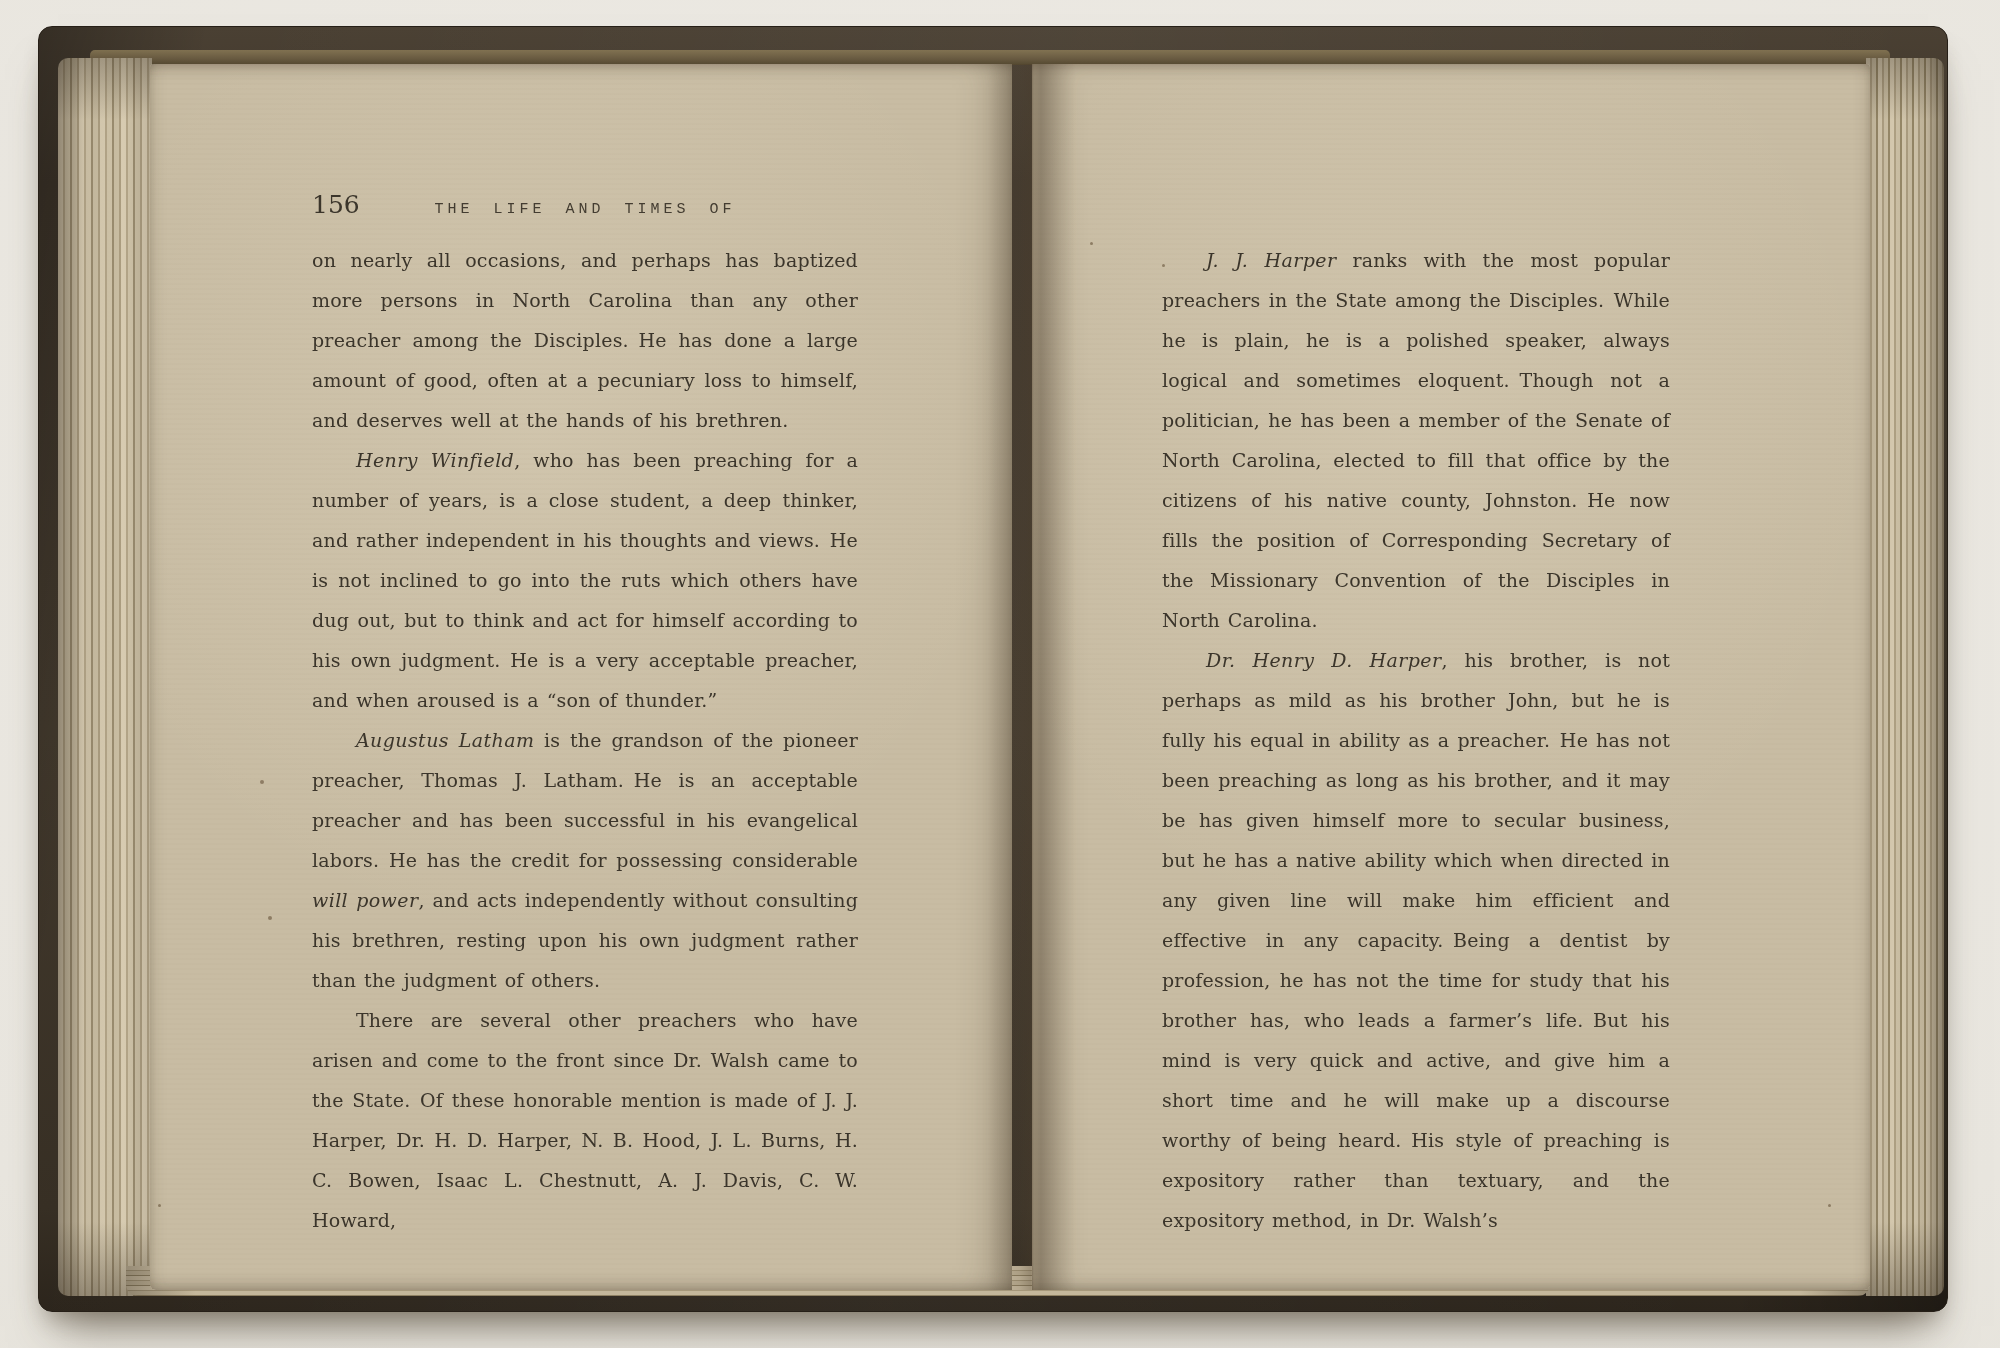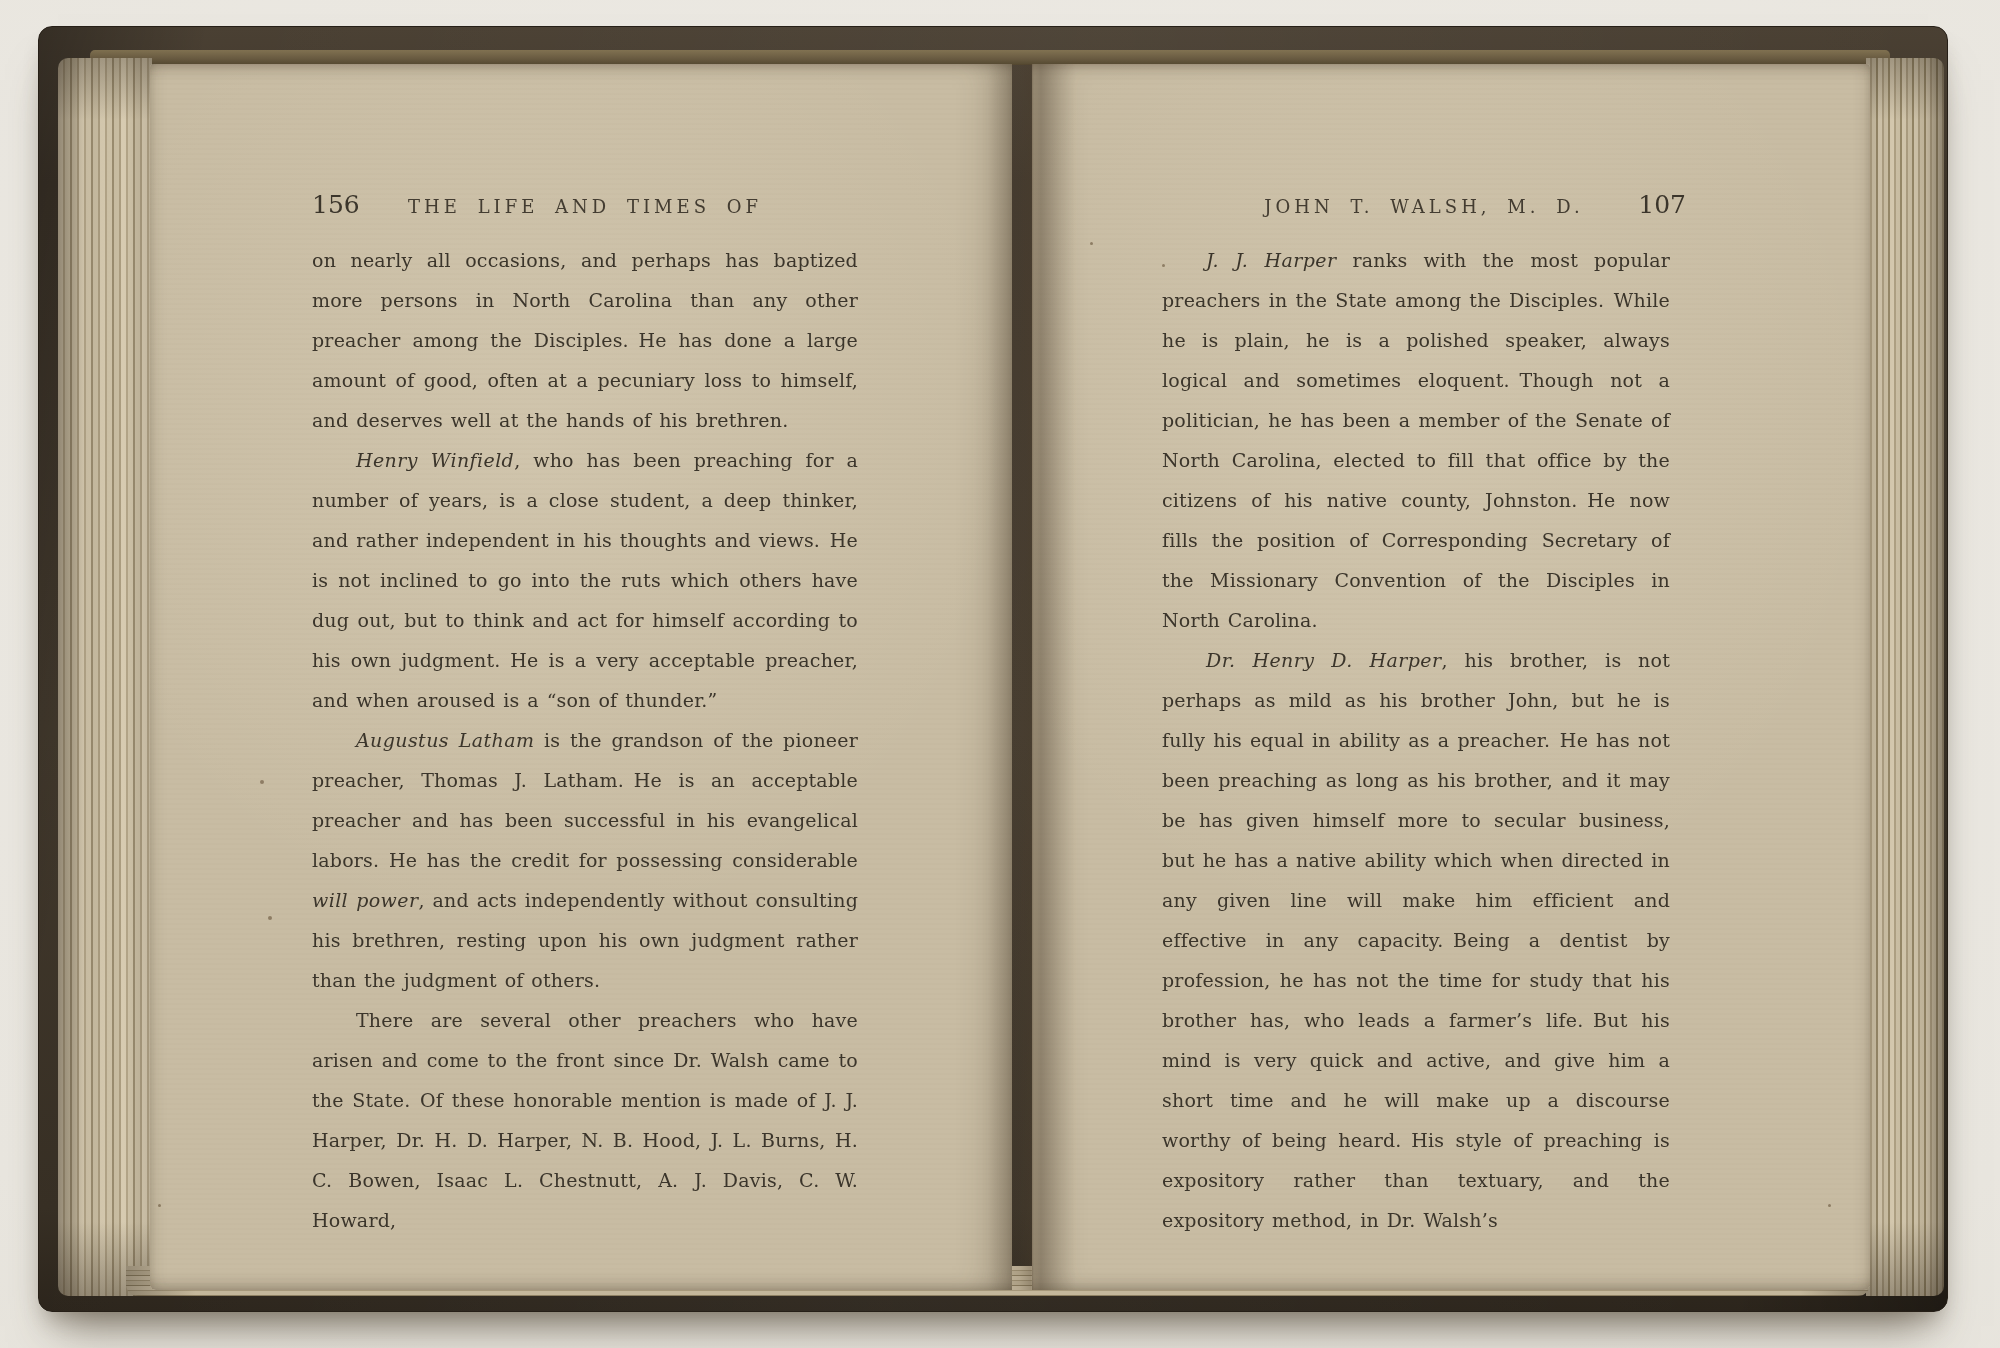--- a/index.html
+++ b/index.html
@@ -100,21 +100,21 @@
       rgba(110,92,66,.18) 52%,
       rgba(74,60,42,.28) 60%,
       rgba(74,60,42,0) 100%);
   }
   .page-head{
     position:absolute;top:126px;display:grid;grid-template-columns:1fr auto 1fr;align-items:baseline;
   }
   .page.left .page-head{left:162px;width:546px;}
   .page.right .page-head{left:130px;width:524px;}
   .running-header{
-    grid-column:2;font-size:18px;letter-spacing:4px;word-spacing:7px;color:#433c31;
+    grid-column:2;font-size:15px;letter-spacing:4px;word-spacing:7px;color:#433c31;font-family:Liberation Mono, monospace;
   }
   .pagenum{font-size:25px;color:#3b352b;}
   .page.left .pagenum{grid-column:1;justify-self:start;}
   .page.right .pagenum{grid-column:3;justify-self:end;}
   .page-body{
     position:absolute;top:176px;font-size:19px;line-height:40px;
     text-align:justify;word-spacing:1.6px;letter-spacing:.2px;
   }
   .page.left .page-body{left:162px;width:546px;}
   .page.right .page-body{left:130px;width:508px;}
@@ -147,24 +147,20 @@
           <p class="indent"><em>Henry Winfield</em><span>, who has been preaching for a number of years, is a close student, a deep thinker, and rather independent in his thoughts and views. He is not inclined to go into the ruts which others have dug out, but to think and act for himself according to his own judgment. He is a very acceptable preacher, and when aroused is a “son of thunder.”</span></p>
           <p class="indent"><em>Augustus Latham</em><span> is the grandson of the pioneer preacher, Thomas J. Latham. He is an acceptable preacher and has been successful in his evangelical labors. He has the credit for possessing considerable </span><em>will power</em><span>, and acts independently without consulting his brethren, resting upon his own judgment rather than the judgment of others.</span></p>
           <p class="indent"><span>There are several other preachers who have arisen and come to the front since Dr. Walsh came to the State. Of these honorable mention is made of J. J. Harper, Dr. H. D. Harper, N. B. Hood, J. L. Burns, H. C. Bowen, Isaac L. Chestnutt, A. J. Davis, C. W. Howard,</span></p>
         </div>
       <i class="speck" style="left:110px;top:716px;"></i>
       <i class="speck" style="left:118px;top:852px;"></i>
       <i class="speck" style="left:8px;top:1140px;width:3px;height:3px;"></i>
     </div>
 
     <div class="page right">
-      <div class="page-head">
-        <span class="running-header">JOHN T. WALSH, M. D.</span>
-        <span class="pagenum">107</span>
-      </div>
       <div class="page-body">
           <p class="indent"><em>J. J. Harper</em><span> ranks with the most popular preachers in the State among the Disciples. While he is plain, he is a polished speaker, always logical and sometimes eloquent. Though not a politician, he has been a member of the Senate of North Carolina, elected to fill that office by the citizens of his native county, Johnston. He now fills the position of Corresponding Secretary of the Missionary Convention of the Disciples in North Carolina.</span></p>
           <p class="indent"><em>Dr. Henry D. Harper</em><span>, his brother, is not perhaps as mild as his brother John, but he is fully his equal in ability as a preacher. He has not been preaching as long as his brother, and it may be has given himself more to secular business, but he has a native ability which when directed in any given line will make him efficient and effective in any capacity. Being a dentist by profession, he has not the time for study that his brother has, who leads a farmer’s life. But his mind is very quick and active, and give him a short time and he will make up a discourse worthy of being heard. His style of preaching is expository rather than textuary, and the expository method, in Dr. Walsh’s</span></p>
         </div>
       <i class="speck" style="left:58px;top:178px;width:3px;height:3px;"></i>
       <i class="speck" style="left:130px;top:200px;width:3px;height:3px;"></i>
       <i class="speck" style="left:796px;top:1140px;width:3px;height:3px;"></i>
     </div>
 
     <div class="gutter"></div>

